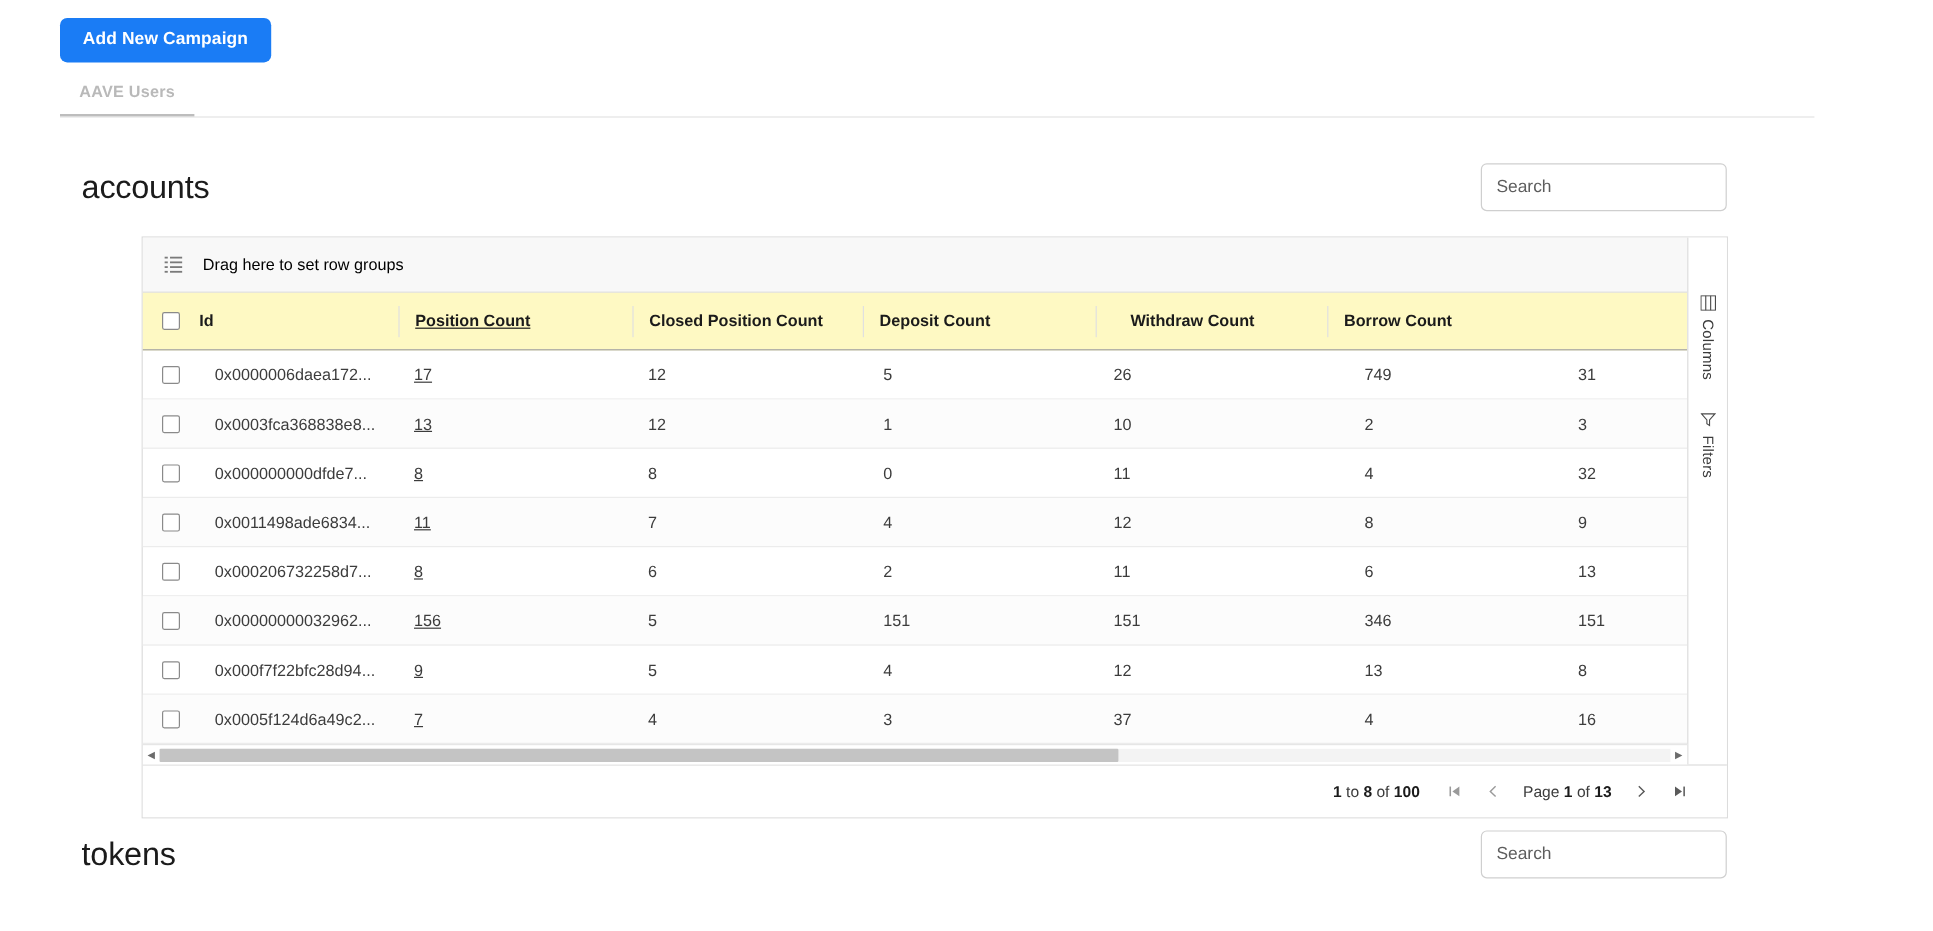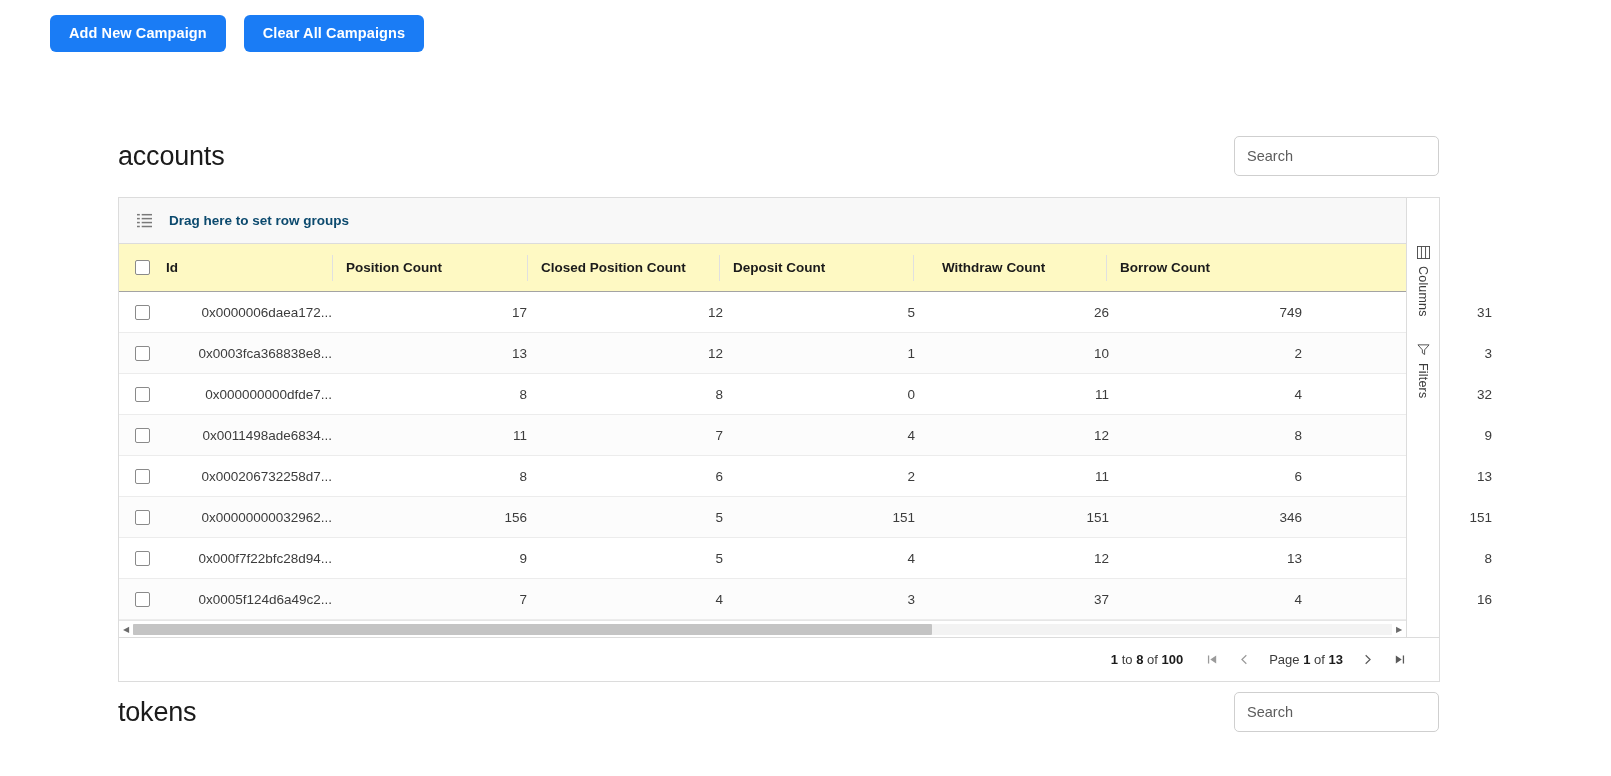--- a/index.html
+++ b/index.html
@@ -33,21 +33,21 @@
     font-size: 13.5px; font-weight: bold; color: #b9b9b9;
     letter-spacing: .2px; cursor: pointer;
     border-bottom: 2px solid #bdbdbd; margin-left: 0px;
   }
 
   
   .section { position: absolute; left: 0; width: 1611px; }
   .section-head {
     position: relative; height: 60px;
     display: flex; align-items: center; justify-content: space-between;
-    padding: 0 172px 0 118px;
+    padding: 0 172px 0 68px;
   }
   .section-title {
     font-size: 27px; font-weight: 400; color: #1b1b1b;
     font-family: "Liberation Sans", sans-serif; letter-spacing: -.2px;
   }
   .search-box {
     width: 205px; height: 40px; border: 1px solid #cfcfcf; border-radius: 5px;
     padding: 0 12px; font-size: 14.5px; color: #000000; background: #fff;
     font-family: "Liberation Sans", sans-serif; outline: none;
   }
@@ -59,21 +59,21 @@
     border: 1px solid #dcdcdc; background: #fff;
     display: flex; flex-direction: column;
   }
   .grid-body-area { display: flex; flex-direction: row; }
   .grid-main { flex: 1 1 auto; min-width: 0; }
 
   .rowgroup-bar {
     height: 46px; background: #f8f8f8; border-bottom: 1px solid #dcdcdc;
     display: flex; align-items: center; padding-left: 18px; gap: 17px;
   }
-  .rowgroup-text { font-size: 13.5px; color: #0c4a6e; font-weight: bold; }
+  .rowgroup-text { font-size: 13.5px; color: #000000; }
 
   .hdr-row {
     display: flex; height: 48px; align-items: center;
     border-bottom: 1px solid #a3a3a3; background: #fef9c3;
   }
   .hdr-cell {
     font-size: 13.5px; font-weight: bold; color: #1b1b1b;
     display: flex; align-items: center; gap: 8px;
     height: 26px; padding-left: 13px; border-left: 1px solid #e0e0e0;
     white-space: nowrap; overflow: hidden; cursor: pointer;
@@ -84,26 +84,26 @@
     width: 15px; height: 15px; border: 1px solid #8a8a8a; border-radius: 2px;
     background: #fff; display: inline-block; flex: 0 0 auto; cursor: pointer;
   }
   .chk-wrap { width: 47px; display: flex; justify-content: center; align-items: center; flex: 0 0 47px; }
 
   .data-row {
     display: flex; height: 41px; align-items: center;
     border-bottom: 1px solid #ececec; font-size: 13.5px; color: #3c3c3c;
   }
   .data-row:nth-child(even) { background: #fcfcfc; }
-  .cell { padding-left: 13px; white-space: nowrap; overflow: hidden; text-align: right; }
+  .cell { padding-left: 13px; white-space: nowrap; overflow: hidden; }
   .cell.idcell { color: #3c3c3c; }
 
   
   .c-id   { flex: 0 0 166px; }
-  .c-pc   { flex: 0 0 195px; }
+  .c-pc   { flex: 0 0 195px; text-decoration: underline; }
   .c-opc  { flex: 0 0 196px; }
   .c-cpc  { flex: 0 0 192px; }
   .c-dc   { flex: 0 0 194px; }
   .c-wc   { flex: 0 0 193px; padding-left: 28px; }
   .c-bc   { flex: 0 0 190px; }
 
   
   .toolpanel {
     flex: 0 0 33px; border-left: 1px solid #dcdcdc; background: #fff;
     display: flex; flex-direction: column; align-items: center;
@@ -137,23 +137,25 @@
 
   svg { display: block; }
 </style>
 </head>
 <body>
 
 <div class="page">
 
   <div class="toolbar">
     <button class="btn">Add New Campaign</button>
-    <button class="btn">Clear All Campaigns</button>
-  </div>
-
+  </div>
+
+  <div class="tabstrip">
+    <span class="tab">AAVE Users</span>
+  </div>
 
   <div class="section" style="top:126px;">
     <div class="section-head">
       <div class="section-title">accounts</div>
       <input class="search-box" type="text" placeholder="Search" style="">
     </div>
   </div>
 
   <div class="grid-wrap" style="top:197px;">
 

